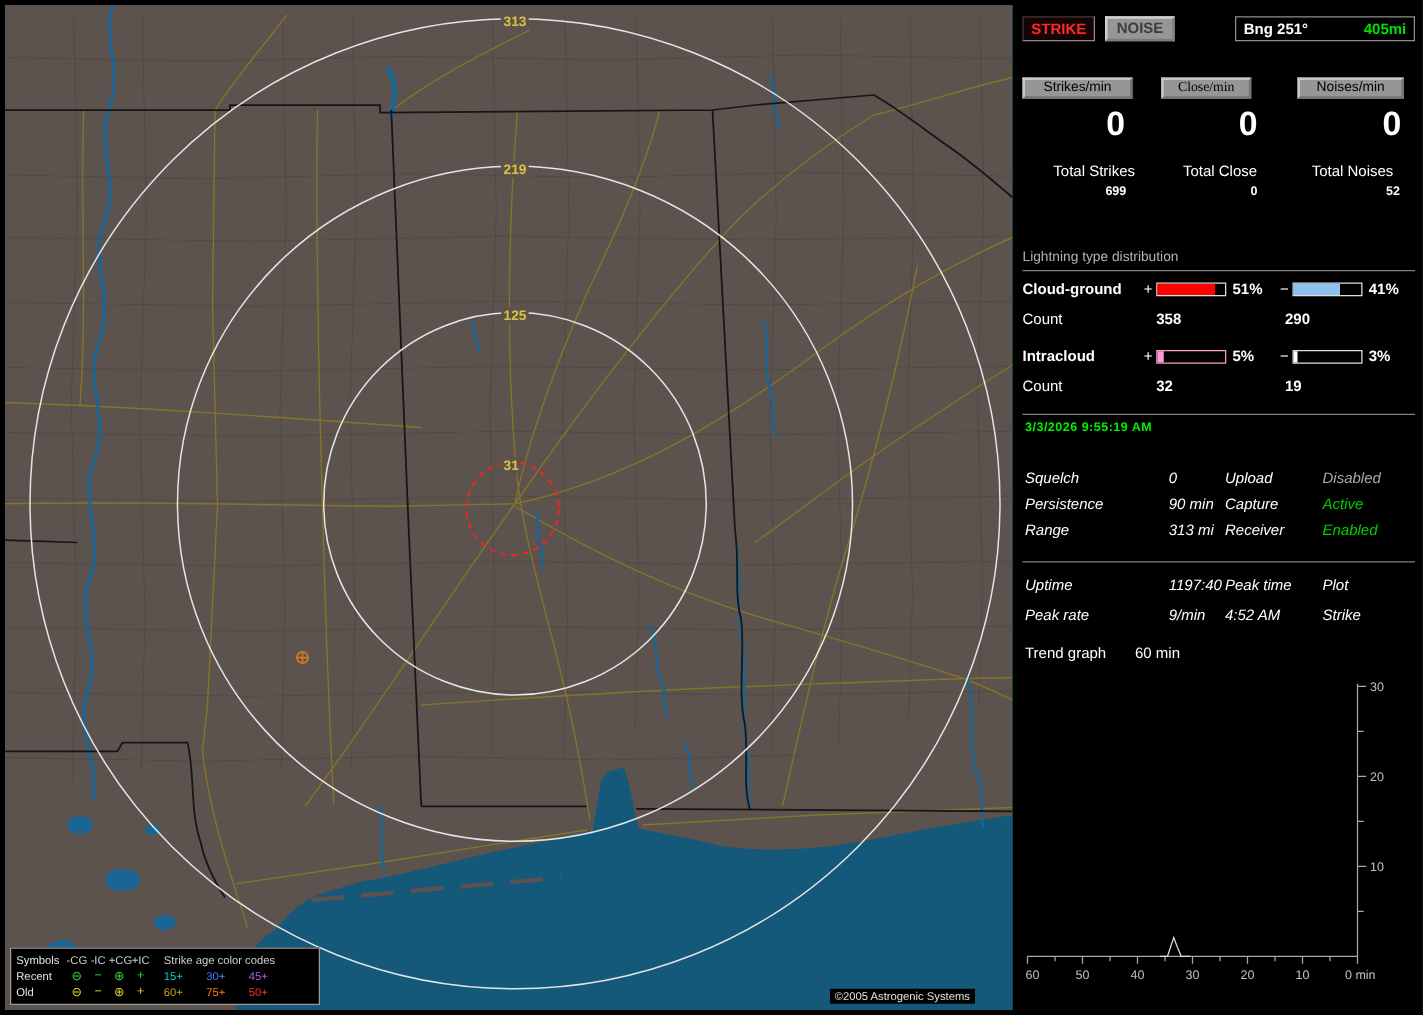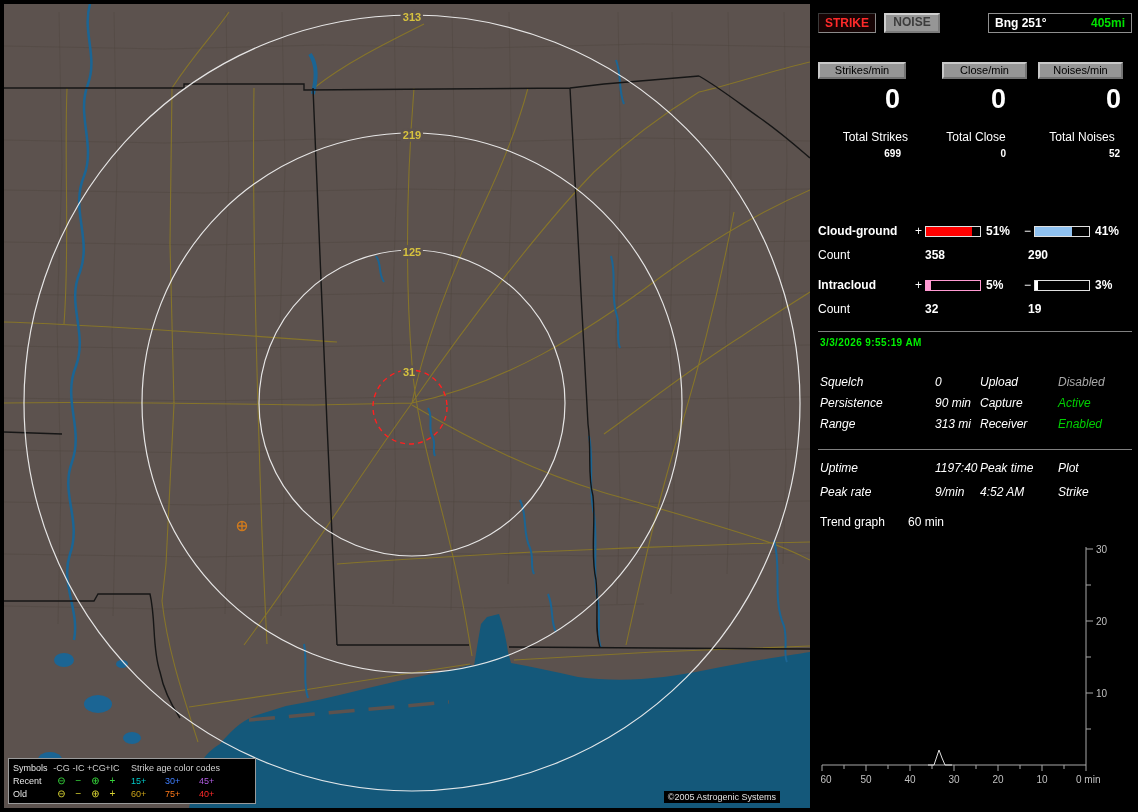--- a/index.html
+++ b/index.html
@@ -205,53 +205,54 @@
     </div>
     <div class="lrow">
       <span class="lcap">Old</span>
       <span class="lsym sym-old">⊖</span>
       <span class="lsym sym-old">−</span>
       <span class="lsym sym-old">⊕</span>
       <span class="lsym sym-old">+</span>
       <span class="lages">
         <span class="age60">60+</span>
         <span class="age75">75+</span>
-        <span class="age90">40+</span>
+        <span class="age90">50+</span>
       </span>
     </div>
   </div>
 
   <div class="copyright">©2005 Astrogenic Systems</div>
 </div>
 
 <div class="panel">
 
   <div class="abs btn-strike">STRIKE</div>
   <div class="abs btn-noise">NOISE</div>
   <div class="abs bearing">
     <span>Bng 251°</span>
     <span class="rng">405mi</span>
   </div>
 
   <div class="abs rate-btn" style="left:0;width:88px;">Strikes/min</div>
-  <div class="abs rate-btn" style="left:124px;width:85px;">Close/min</div>
+  <div class="abs rate-btn" style="left:111px;width:72px;font-family:Liberation Serif, serif;">Close/min</div>
   <div class="abs rate-btn" style="left:220px;width:85px;">Noises/min</div>
 
   <div class="abs zero" style="left:0;">0</div>
   <div class="abs zero" style="left:106px;">0</div>
   <div class="abs zero" style="left:221px;">0</div>
 
   <div class="abs tlabel" style="left:0;width:90px;text-align:right;">Total Strikes</div>
   <div class="abs tlabel" style="left:118px;width:80px;">Total Close</div>
   <div class="abs tlabel" style="left:218px;width:92px;">Total Noises</div>
 
   <div class="abs tval" style="left:0;width:83px;">699</div>
   <div class="abs tval" style="left:118px;width:70px;">0</div>
   <div class="abs tval" style="left:218px;width:84px;">52</div>
 
+  <div class="abs dist-title">Lightning type distribution</div>
 
   <div class="abs dist-row" style="top:224px;">
     <span class="dname">Cloud-ground</span>
     <span class="sign">+</span>
     <span class="bar">
         <i style="width:85%;background:#ff0000;"></i>
       </span>
     <span class="pct">51%</span>
     <span class="sign">−</span>
     <span class="bar">

